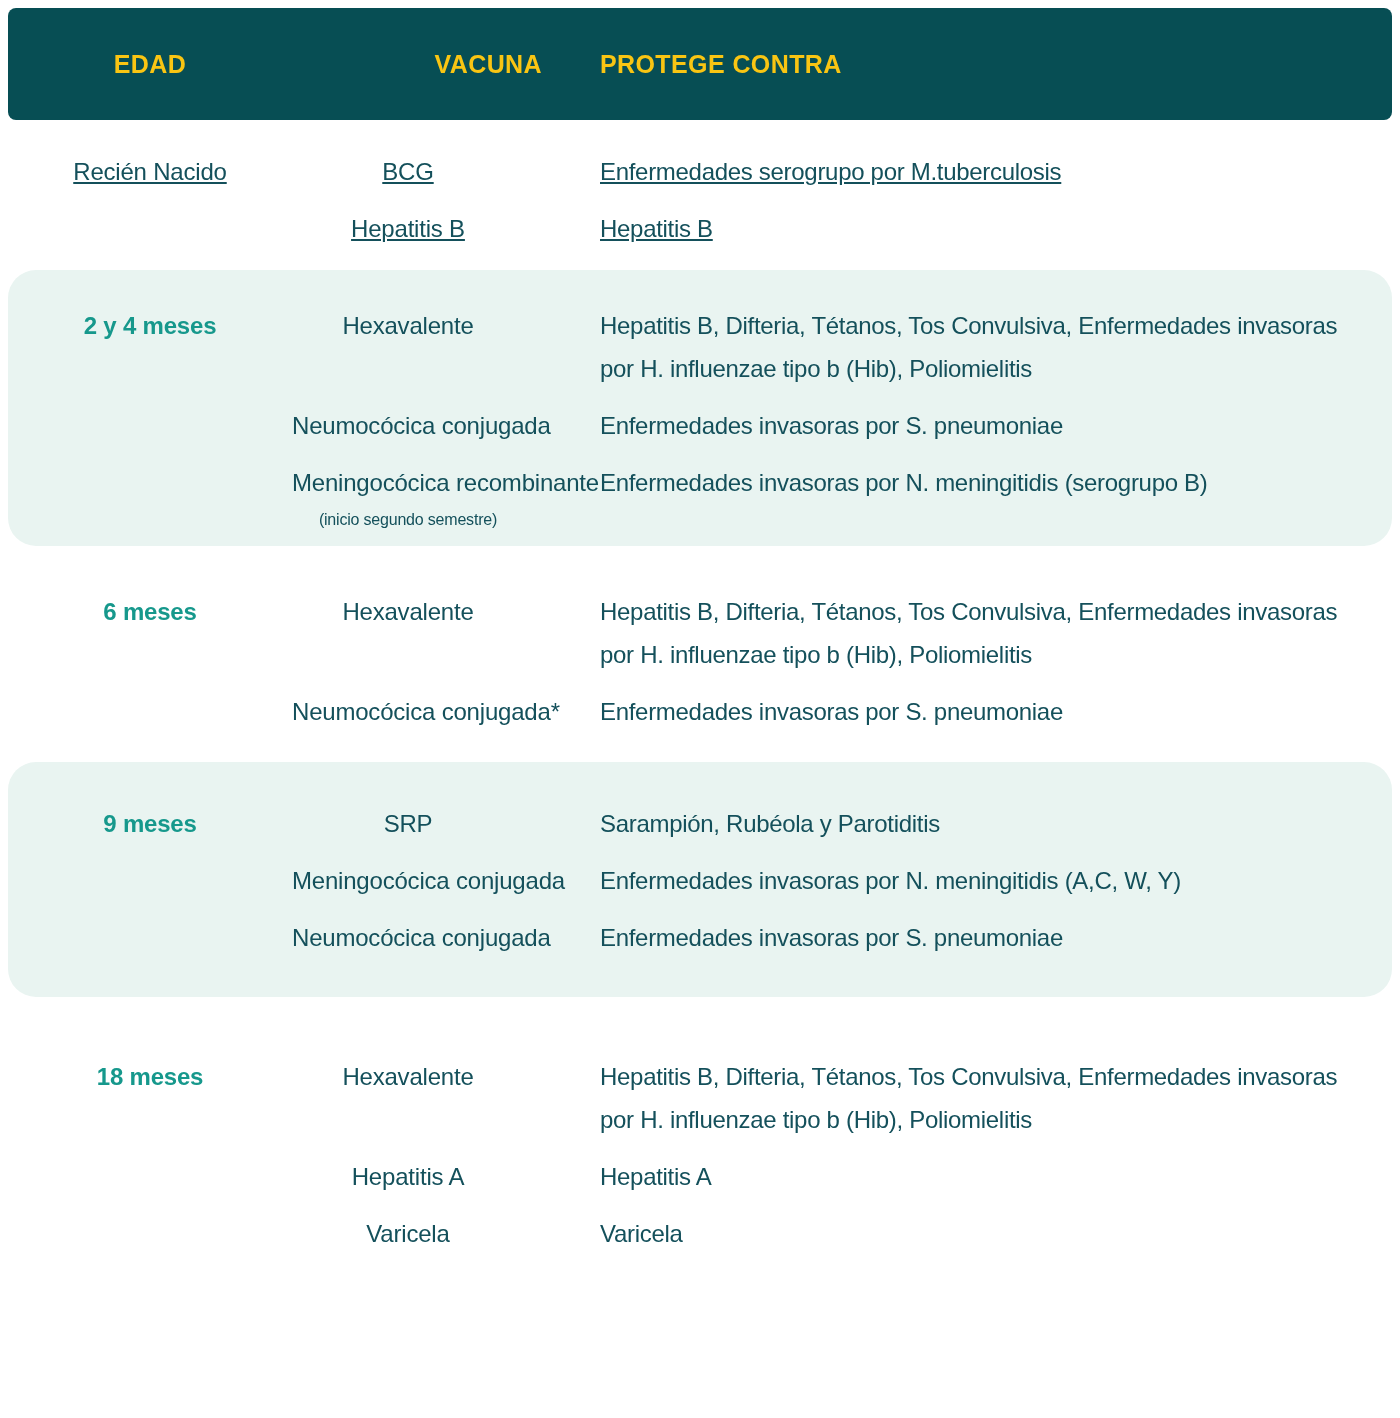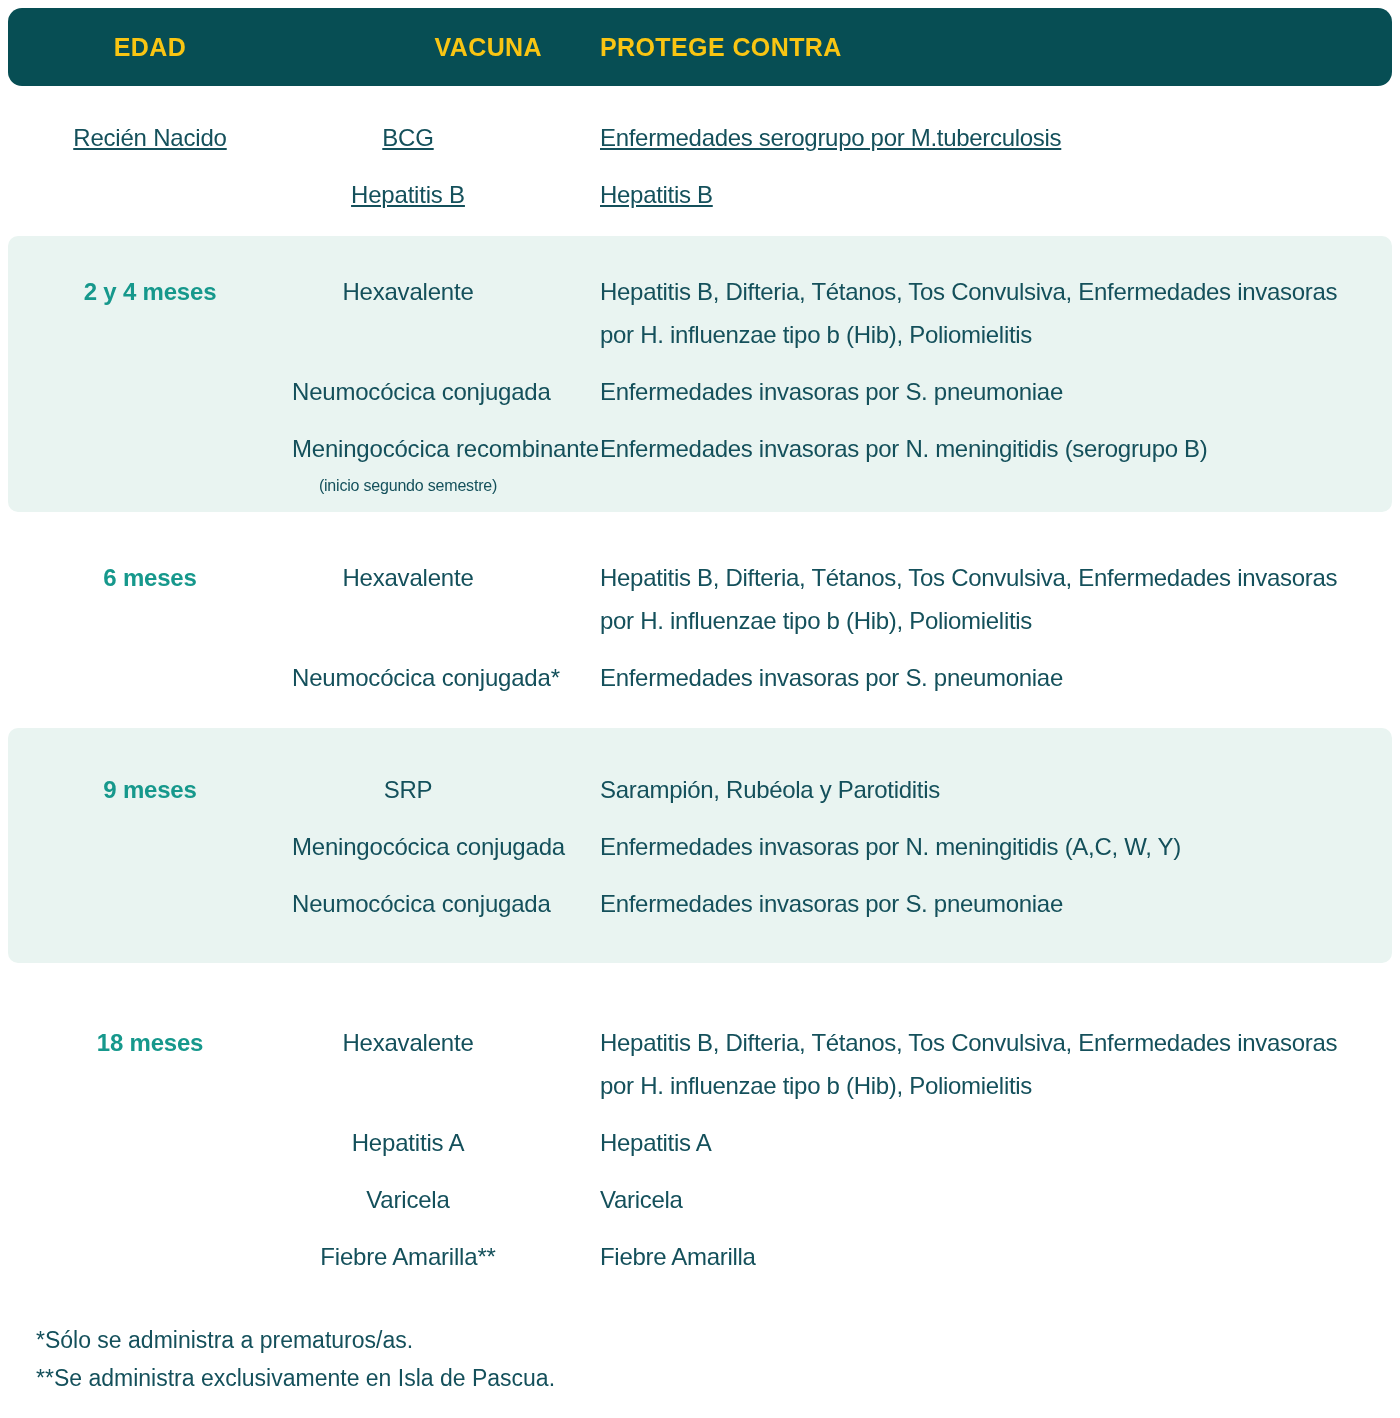--- a/index.html
+++ b/index.html
@@ -11,30 +11,30 @@
   }
   *{box-sizing:border-box;}
   html,body{margin:0;padding:0;}
   body{
     width:1400px;height:1418px;background:#ffffff;overflow:hidden;
     font-family:"Liberation Sans","DejaVu Sans",sans-serif;
     color:var(--body-text);
   }
   .page{width:1400px;height:1418px;position:relative;}
   .thead{
-    margin:8px 8px 0;height:78px;background:var(--header-bg);
-    border-radius:14px;display:grid;grid-template-columns:284px 308px 1fr;
+    margin:8px 8px 0;height:112px;background:var(--header-bg);
+    border-radius:8px;display:grid;grid-template-columns:284px 308px 1fr;
     align-items:center;color:var(--header-text);font-weight:bold;
     font-size:25px;letter-spacing:.4px;
   }
   .th-edad{text-align:center;}
   .th-vacuna{text-align:right;padding-right:58px;}
   .th-protege{text-align:left;}
   .section{margin:0 8px;}
-  .band{background:var(--band-bg);border-radius:10px;}
+  .band{background:var(--band-bg);border-radius:28px;}
   .sec-0{padding:30px 0 20px;text-decoration:underline;}
   .sec-1{padding:34px 0 10px;}
   .sec-2{padding:44px 0 29px;}
   .sec-3{padding:40px 0 38px;}
   .sec-4{padding:58px 0 0;}
   .row{display:grid;grid-template-columns:284px 308px 1fr;margin-bottom:14px;}
   .row:last-child{margin-bottom:0;}
   .cell{font-size:24px;line-height:43px;color:var(--body-text);letter-spacing:-0.2px;}
   .age-cell{text-align:center;white-space:nowrap;}
   .age-label.highlight{color:var(--accent-teal);font-weight:bold;}
@@ -151,28 +151,17 @@
           </div>
           <div class="cell protects-cell">Hepatitis A</div>
         </div>
         <div class="row">
           <div class="cell age-cell"></div>
           <div class="cell vaccine-cell">
             <div class="vaccine-name">Varicela</div>
           </div>
           <div class="cell protects-cell">Varicela</div>
         </div>
-        <div class="row">
-          <div class="cell age-cell"></div>
-          <div class="cell vaccine-cell">
-            <div class="vaccine-name">Fiebre Amarilla**</div>
-          </div>
-          <div class="cell protects-cell">Fiebre Amarilla</div>
-        </div>
       </section>
     </div>
 
-  <footer class="footnotes">
-    <p class="footnote">*Sólo se administra a prematuros/as.</p>
-    <p class="footnote">**Se administra exclusivamente en Isla de Pascua.</p>
-  </footer>
 
 </div>
 
 </body></html>

